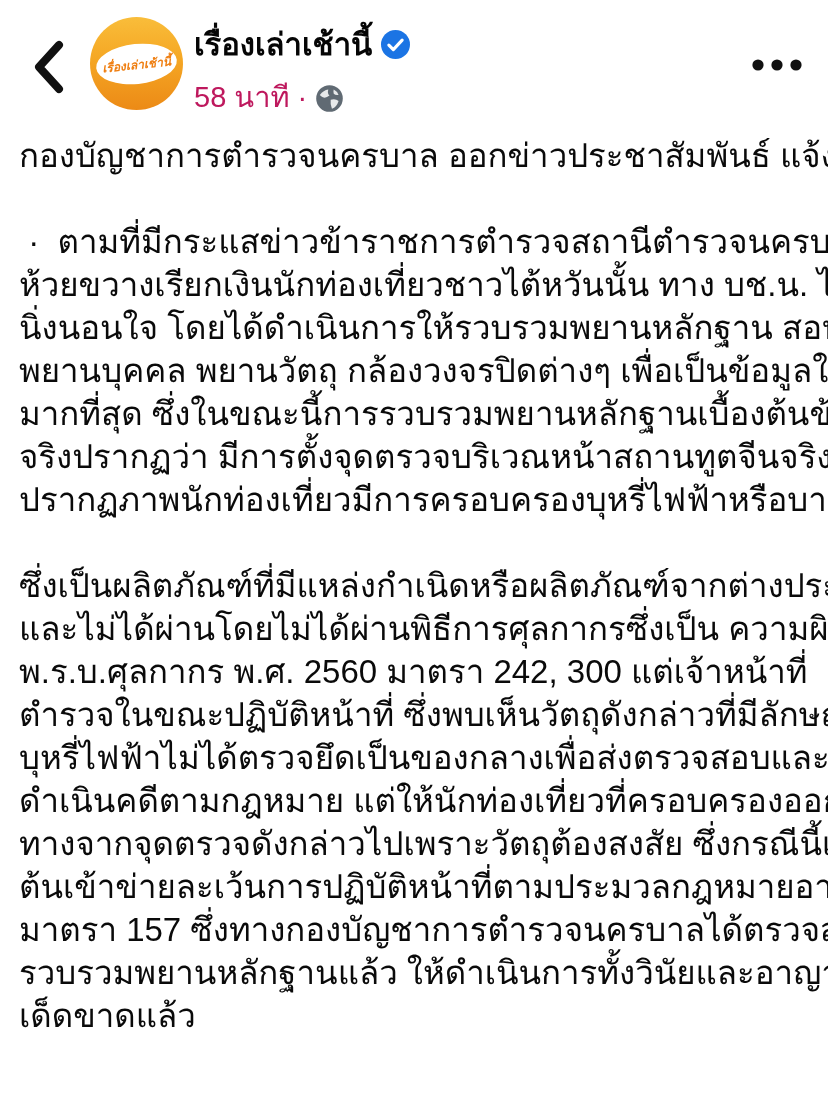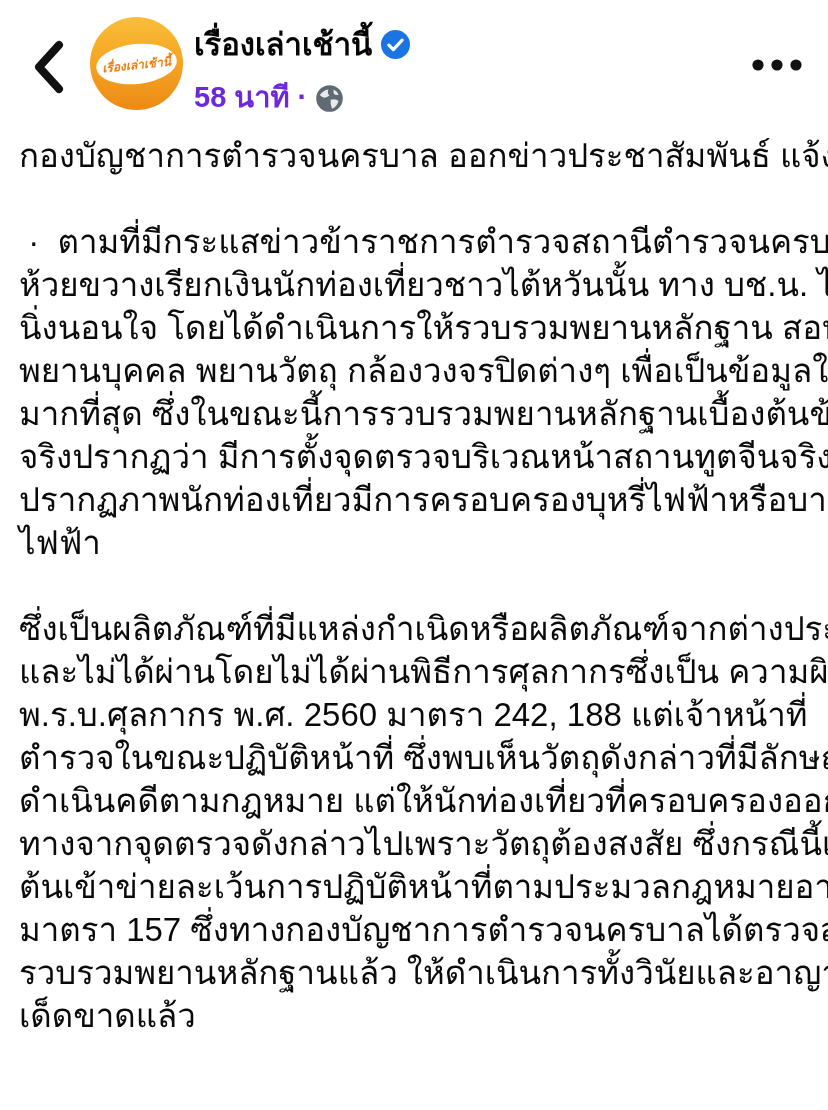--- a/index.html
+++ b/index.html
@@ -14,21 +14,21 @@
     align-items:center;justify-content:center;cursor:pointer;background:none;border:none;padding:0;}
   .avatar{position:absolute;left:90px;top:17px;width:93px;height:93px;border-radius:50%;
     background:linear-gradient(180deg,#f9bd3a 0%,#f5a724 45%,#ec8a16 100%);cursor:pointer;}
   .avatar-oval{position:absolute;left:6px;top:27px;width:81px;height:40px;border-radius:50%;
     background:#ffffff;transform:rotate(-6deg);display:flex;align-items:center;justify-content:center;overflow:hidden;}
   .avatar-logo-text{font-size:12px;font-style:italic;font-weight:bold;color:#ef7f12;white-space:nowrap;}
   .title-row{position:absolute;left:194px;top:26px;display:flex;align-items:center;gap:9px;}
   .page-name{font-size:31px;font-weight:bold;color:#050505;line-height:1.2;cursor:pointer;}
   .badge{width:29px;height:29px;display:block;}
   .meta-row{position:absolute;left:194px;top:74px;display:flex;align-items:center;gap:8px;
-    color:#6d28d9;font-size:29px;font-weight:bold;}
+    color:#be185d;font-size:29px;}
   .globe{width:29px;height:29px;display:block;margin-top:2px;}
   .more-btn{position:absolute;left:748px;top:48px;width:58px;height:34px;display:flex;
     align-items:center;justify-content:center;cursor:pointer;background:none;border:none;padding:0;}
   
   .post-body{position:absolute;left:19px;top:134px;width:800px;color:#0a0a0a;
     font-size:33px;line-height:43px;}
   .paragraph{margin:0 0 43px 0;}
   .paragraph:last-child{margin-bottom:0;}
   .post-line{white-space:pre;}
 </style>
@@ -85,27 +85,27 @@
         <div class="post-line">กองบัญชาการตำรวจนครบาล ออกข่าวประชาสัมพันธ์ แจ้งแก่</div>
       </div>
       <div class="paragraph">
         <div class="post-line"> ·  ตามที่มีกระแสข่าวข้าราชการตำรวจสถานีตำรวจนครบาล</div>
         <div class="post-line">ห้วยขวางเรียกเงินนักท่องเที่ยวชาวไต้หวันนั้น ทาง บช.น. ไม่ได้</div>
         <div class="post-line">นิ่งนอนใจ โดยได้ดำเนินการให้รวบรวมพยานหลักฐาน สอบ</div>
         <div class="post-line">พยานบุคคล พยานวัตถุ กล้องวงจรปิดต่างๆ เพื่อเป็นข้อมูลให้ได้</div>
         <div class="post-line">มากที่สุด ซึ่งในขณะนี้การรวบรวมพยานหลักฐานเบื้องต้นข้อเท็จ</div>
         <div class="post-line">จริงปรากฏว่า มีการตั้งจุดตรวจบริเวณหน้าสถานทูตจีนจริง และ</div>
         <div class="post-line">ปรากฏภาพนักท่องเที่ยวมีการครอบครองบุหรี่ไฟฟ้าหรือบารากู</div>
-        <div class="post-line">ไฟฟ้า</div>
       </div>
       <div class="paragraph">
         <div class="post-line">ซึ่งเป็นผลิตภัณฑ์ที่มีแหล่งกำเนิดหรือผลิตภัณฑ์จากต่างประเทศ</div>
         <div class="post-line">และไม่ได้ผ่านโดยไม่ได้ผ่านพิธีการศุลกากรซึ่งเป็น ความผิดตาม</div>
-        <div class="post-line">พ.ร.บ.ศุลกากร พ.ศ. 2560 มาตรา 242, 188 แต่เจ้าหน้าที่</div>
+        <div class="post-line">พ.ร.บ.ศุลกากร พ.ศ. 2560 มาตรา 242, 300 แต่เจ้าหน้าที่</div>
         <div class="post-line">ตำรวจในขณะปฏิบัติหน้าที่ ซึ่งพบเห็นวัตถุดังกล่าวที่มีลักษณะเป็น</div>
+        <div class="post-line">บุหรี่ไฟฟ้าไม่ได้ตรวจยึดเป็นของกลางเพื่อส่งตรวจสอบและ</div>
         <div class="post-line">ดำเนินคดีตามกฎหมาย แต่ให้นักท่องเที่ยวที่ครอบครองออกเดิน</div>
         <div class="post-line">ทางจากจุดตรวจดังกล่าวไปเพราะวัตถุต้องสงสัย ซึ่งกรณีนี้เบื้อง</div>
         <div class="post-line">ต้นเข้าข่ายละเว้นการปฏิบัติหน้าที่ตามประมวลกฎหมายอาญา</div>
         <div class="post-line">มาตรา 157 ซึ่งทางกองบัญชาการตำรวจนครบาลได้ตรวจสอบ</div>
         <div class="post-line">รวบรวมพยานหลักฐานแล้ว ให้ดำเนินการทั้งวินัยและอาญาอย่าง</div>
         <div class="post-line">เด็ดขาดแล้ว</div>
       </div>
     </div>
 
 </div>

